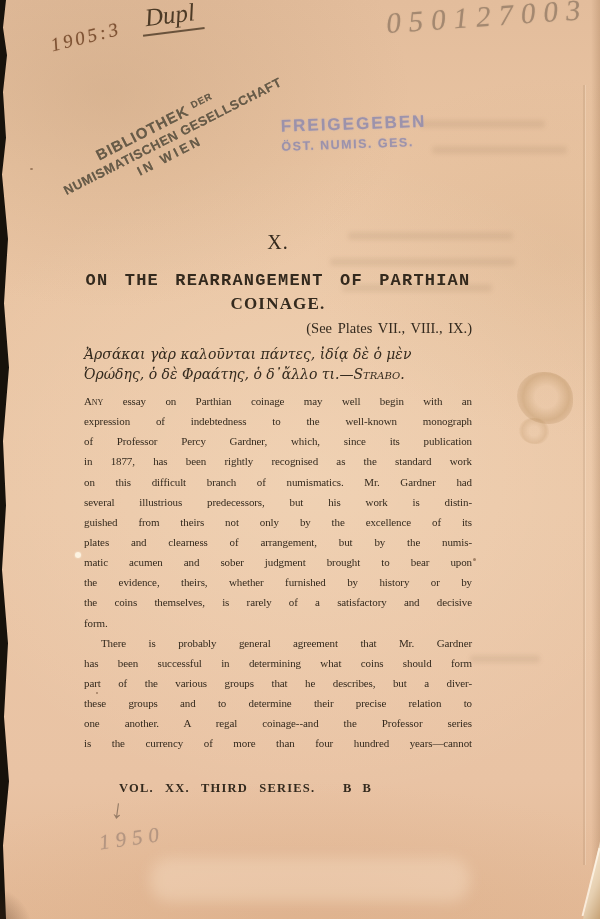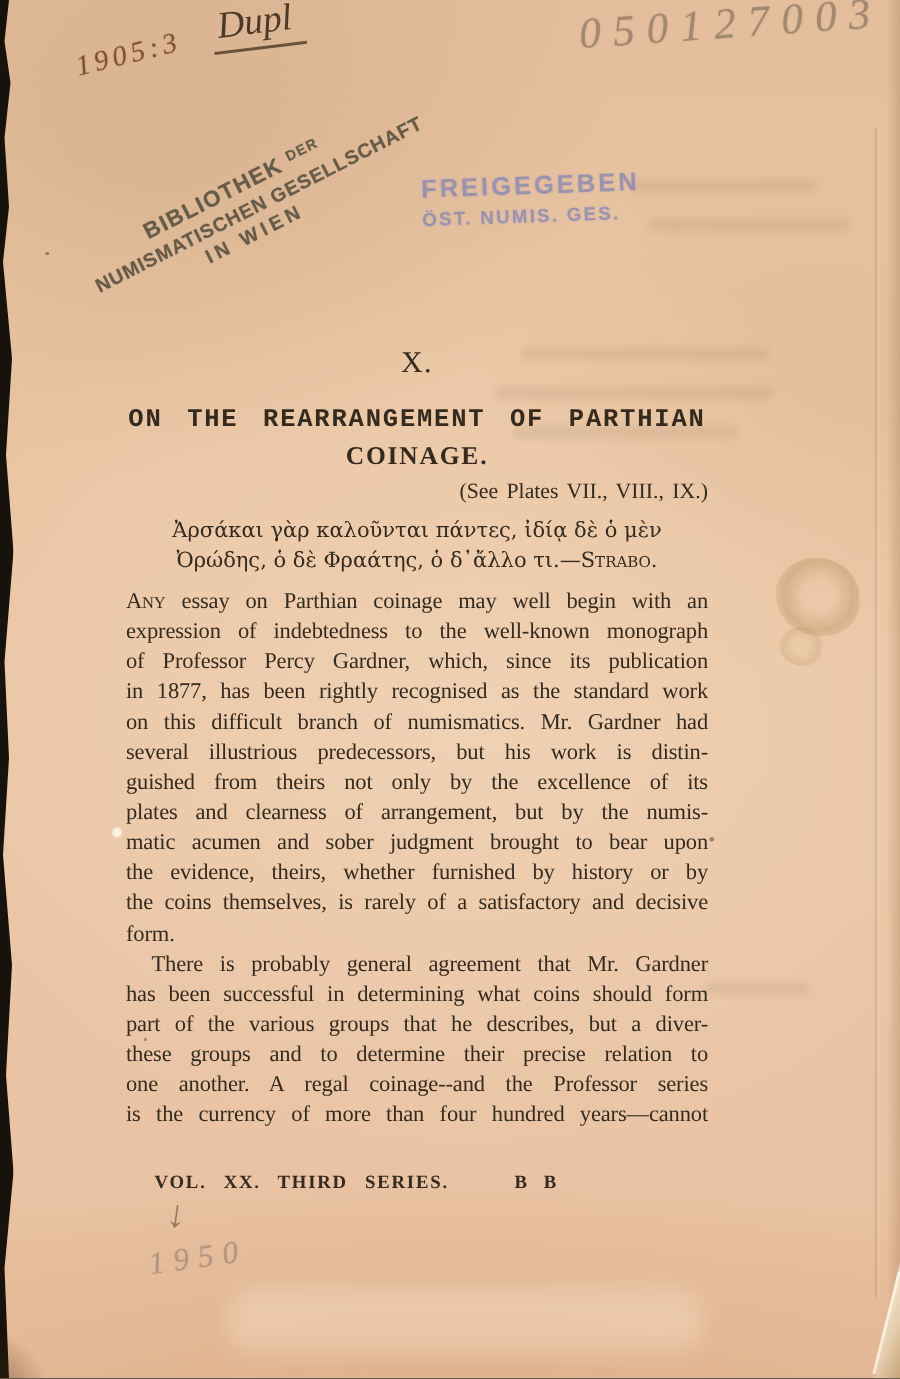--- a/index.html
+++ b/index.html
@@ -89,32 +89,32 @@
   
   .printed { color:#342a1e; }
   #section-number { left:84px; top:231px; width:388px; text-align:center;
     font-size:20px; letter-spacing:1px; }
   #title-line1 { left:84px; top:271px; width:388px; text-align:center;
     font-size:17px; font-weight:bold; letter-spacing:1.2px; word-spacing:5px;font-family:Liberation Mono, monospace; }
   #title-line2 { left:84px; top:294px; width:388px; text-align:center;
     font-size:17px; font-weight:bold; letter-spacing:1.2px; }
   #plates-note { left:84px; top:320px; width:388px; text-align:right;
     font-size:14.5px; word-spacing:2px; }
-  #epigraph { left:84px; top:344px; width:388px; text-align:center;
-    font-size:14px; line-height:20px;
+  #epigraph { left:84px; top:344px; width:388px; 
+    font-size:14px; font-style:italic; line-height:20px;
     font-family:"DejaVu Serif", serif; }
   .sc { font-variant:small-caps; }
   #body-text { left:84px; top:391px; width:388px;
-    font-size:15px; line-height:20.15px; letter-spacing:-0.1px; }
+    font-size:11px; line-height:20.15px; letter-spacing:-0.1px; }
   #body-text .line { text-align:justify; text-align-last:justify; height:20.15px;
     overflow:visible; white-space:nowrap; }
   #body-text .line.endline { text-align-last:left; }
   #body-text .line.indent { text-indent:17px; }
   #footer { left:84px; top:781px; width:388px; font-size:12.5px; font-weight:bold; }
-  #footer-volume { margin-left:19px; letter-spacing:1.2px; word-spacing:7px; }
+  #footer-volume { margin-left:35px; letter-spacing:1.2px; word-spacing:7px; }
   #footer-signature { position:absolute; left:259px; top:0; letter-spacing:2px; word-spacing:4px; }
 </style>
 </head>
 <body>
 
 <div id="page">
 
   <div class="abs" id="torn-edge"></div>
   <div class="abs" id="edge-shadow-right"></div>
   <div class="abs" id="fold-right"></div>

